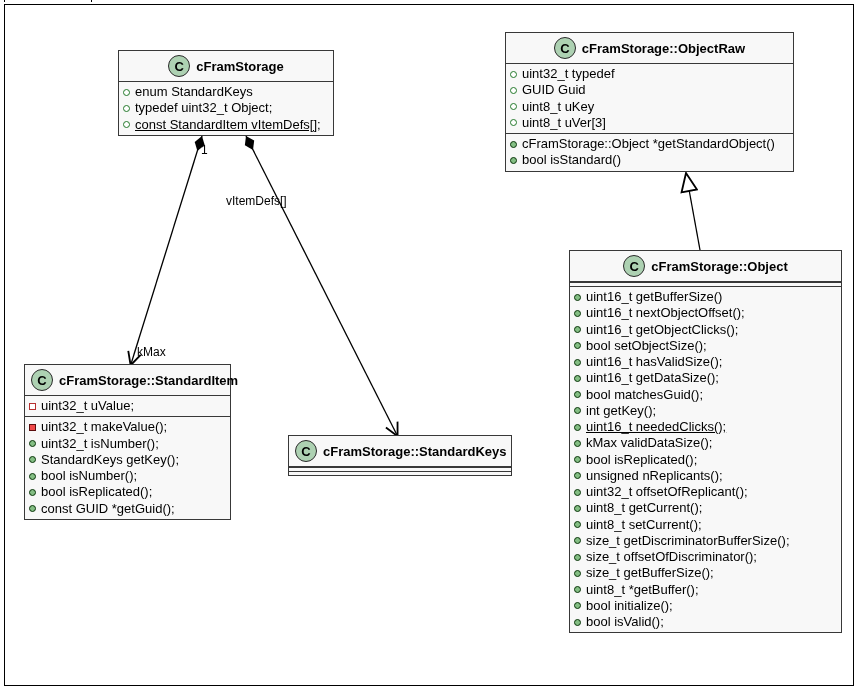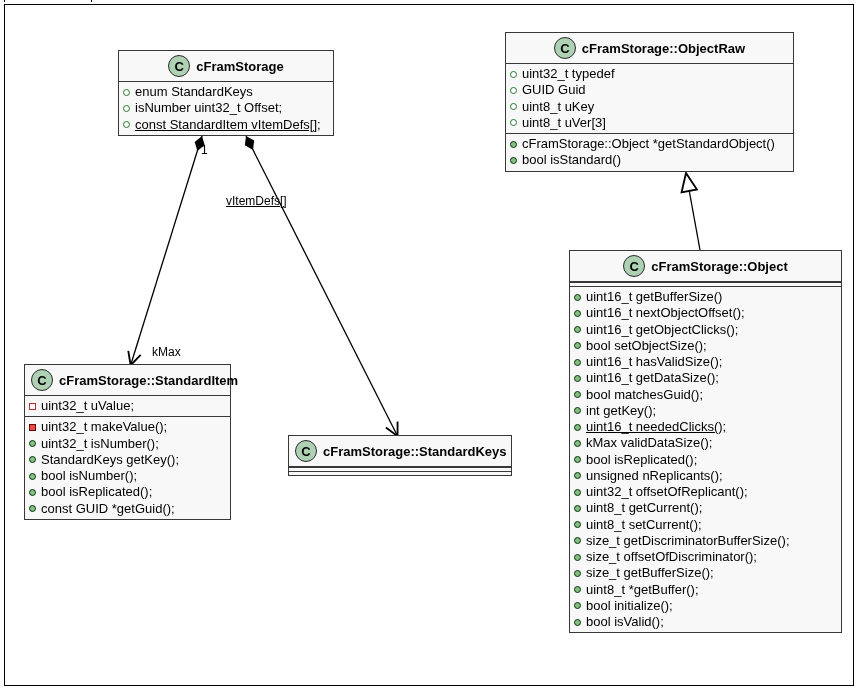--- a/index.html
+++ b/index.html
@@ -119,36 +119,36 @@
     </defs>
 
     <path d="M197,131 L126,359" stroke="#000" stroke-width="1.3" fill="none" marker-start="url(#diamond)" marker-end="url(#arrow)"></path>
 
     <path d="M241,131 L392,430" stroke="#000" stroke-width="1.3" fill="none" marker-start="url(#diamond)" marker-end="url(#arrow)"></path>
 
     <path d="M695,245 L681,168" stroke="#000" stroke-width="1.3" fill="none" marker-end="url(#tri-open)"></path>
   </svg>
 
   <div class="edge-label" style="left:196px;top:138px;">1</div>
-  <div class="edge-label" style="left:221px;top:189px;text-decoration:underline;">vItemDefs[]</div>
-  <div class="edge-label" style="left:132px;top:340px;margin-left:15px;">kMax</div>
+  <div class="edge-label" style="left:221px;top:189px;">vItemDefs[]</div>
+  <div class="edge-label" style="left:132px;top:340px;">kMax</div>
 
   <div class="class-box" style="left:113px;top:45px;width:216px;">
     <div class="class-header">
       <span class="circle-c">C</span>
       <span>cFramStorage</span>
     </div>
     <div class="section">
       <div class="row">
           <span class="marker m-circle-open"></span>
           <span>enum StandardKeys</span>
         </div>
       <div class="row">
           <span class="marker m-circle-open"></span>
-          <span>isNumber uint32_t Offset;</span>
+          <span>typedef uint32_t Object;</span>
         </div>
       <div class="row">
           <span class="marker m-circle-open"></span>
           <span class="underlined">const StandardItem vItemDefs[];</span>
         </div>
     </div>
   </div>
 
   <div class="class-box" style="left:19px;top:359px;width:207px;">
     <div class="class-header" style="justify-content:flex-start;padding-left:6px">

